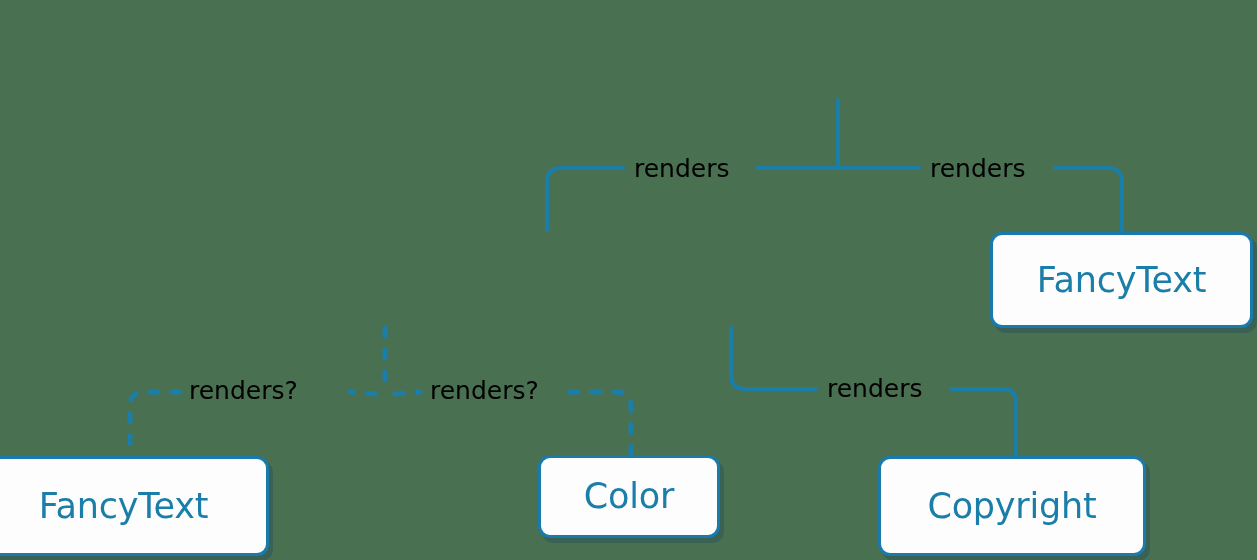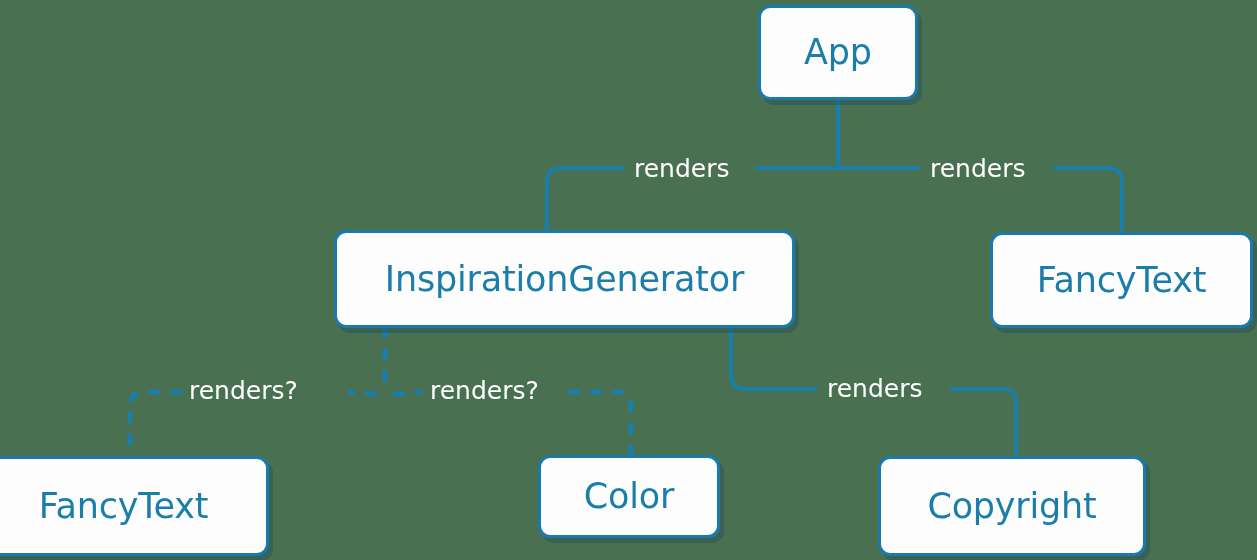--- a/index.html
+++ b/index.html
@@ -46,21 +46,21 @@
   }
   .node-app        { left: 758px; top: 5px;   width: 160px; height: 95px; }
   .node-inspgen    { left: 334px; top: 230px; width: 461px; height: 98px; }
   .node-fancy-right{ left: 990px; top: 232px; width: 263px; height: 96px; }
   .node-fancy-bot  { left: -22px; top: 456px; width: 291px; height: 100px; border-radius: 12px;}
   .node-color      { left: 538px; top: 455px; width: 182px; height: 83px; }
   .node-copyright  { left: 878px; top: 456px; width: 268px; height: 100px; }
 
   .edge-label {
     position: absolute;
-    color: #ffffff;
+    color: #000000;
     font-size: 25px;
     line-height: 1;
     white-space: nowrap;
     z-index: 3;
   }
   .lbl-renders-left   { left: 634px; top: 156px; }
   .lbl-renders-right  { left: 930px; top: 156px; }
   .lbl-renders-copy   { left: 827px; top: 376px; }
   .lbl-renders-q1     { left: 189px; top: 378px; }
   .lbl-renders-q2     { left: 430px; top: 378px; }
@@ -85,27 +85,21 @@
 
     <path d="M 385 328 L 385 389" fill="none" stroke="#1b7ea9" stroke-width="5" stroke-linecap="round" stroke-dasharray="8 14"></path>
 
     <path d="M 375 394 L 350 392" fill="none" stroke="#1b7ea9" stroke-width="5" stroke-linecap="round" stroke-dasharray="8 14"></path>
     <path d="M 180 392 L 145 392 Q 130 392 130 406 L 130 455" fill="none" stroke="#1b7ea9" stroke-width="5" stroke-linecap="round" stroke-dasharray="8 14"></path>
 
     <path d="M 395 394 L 420 392" fill="none" stroke="#1b7ea9" stroke-width="5" stroke-linecap="round" stroke-dasharray="8 14"></path>
     <path d="M 570 392 L 617 392 Q 631 392 631 406 L 631 455" fill="none" stroke="#1b7ea9" stroke-width="5" stroke-linecap="round" stroke-dasharray="8 14"></path>
   </svg>
 
-  <div class="node node-app">
-    <span class="node-label">App</span>
-  </div>
 
-  <div class="node node-inspgen">
-    <span class="node-label">InspirationGenerator</span>
-  </div>
 
   <div class="node node-fancy-right">
     <span class="node-label">FancyText</span>
   </div>
 
   <div class="node node-fancy-bot">
     <span class="node-label">FancyText</span>
   </div>
 
   <div class="node node-color">

